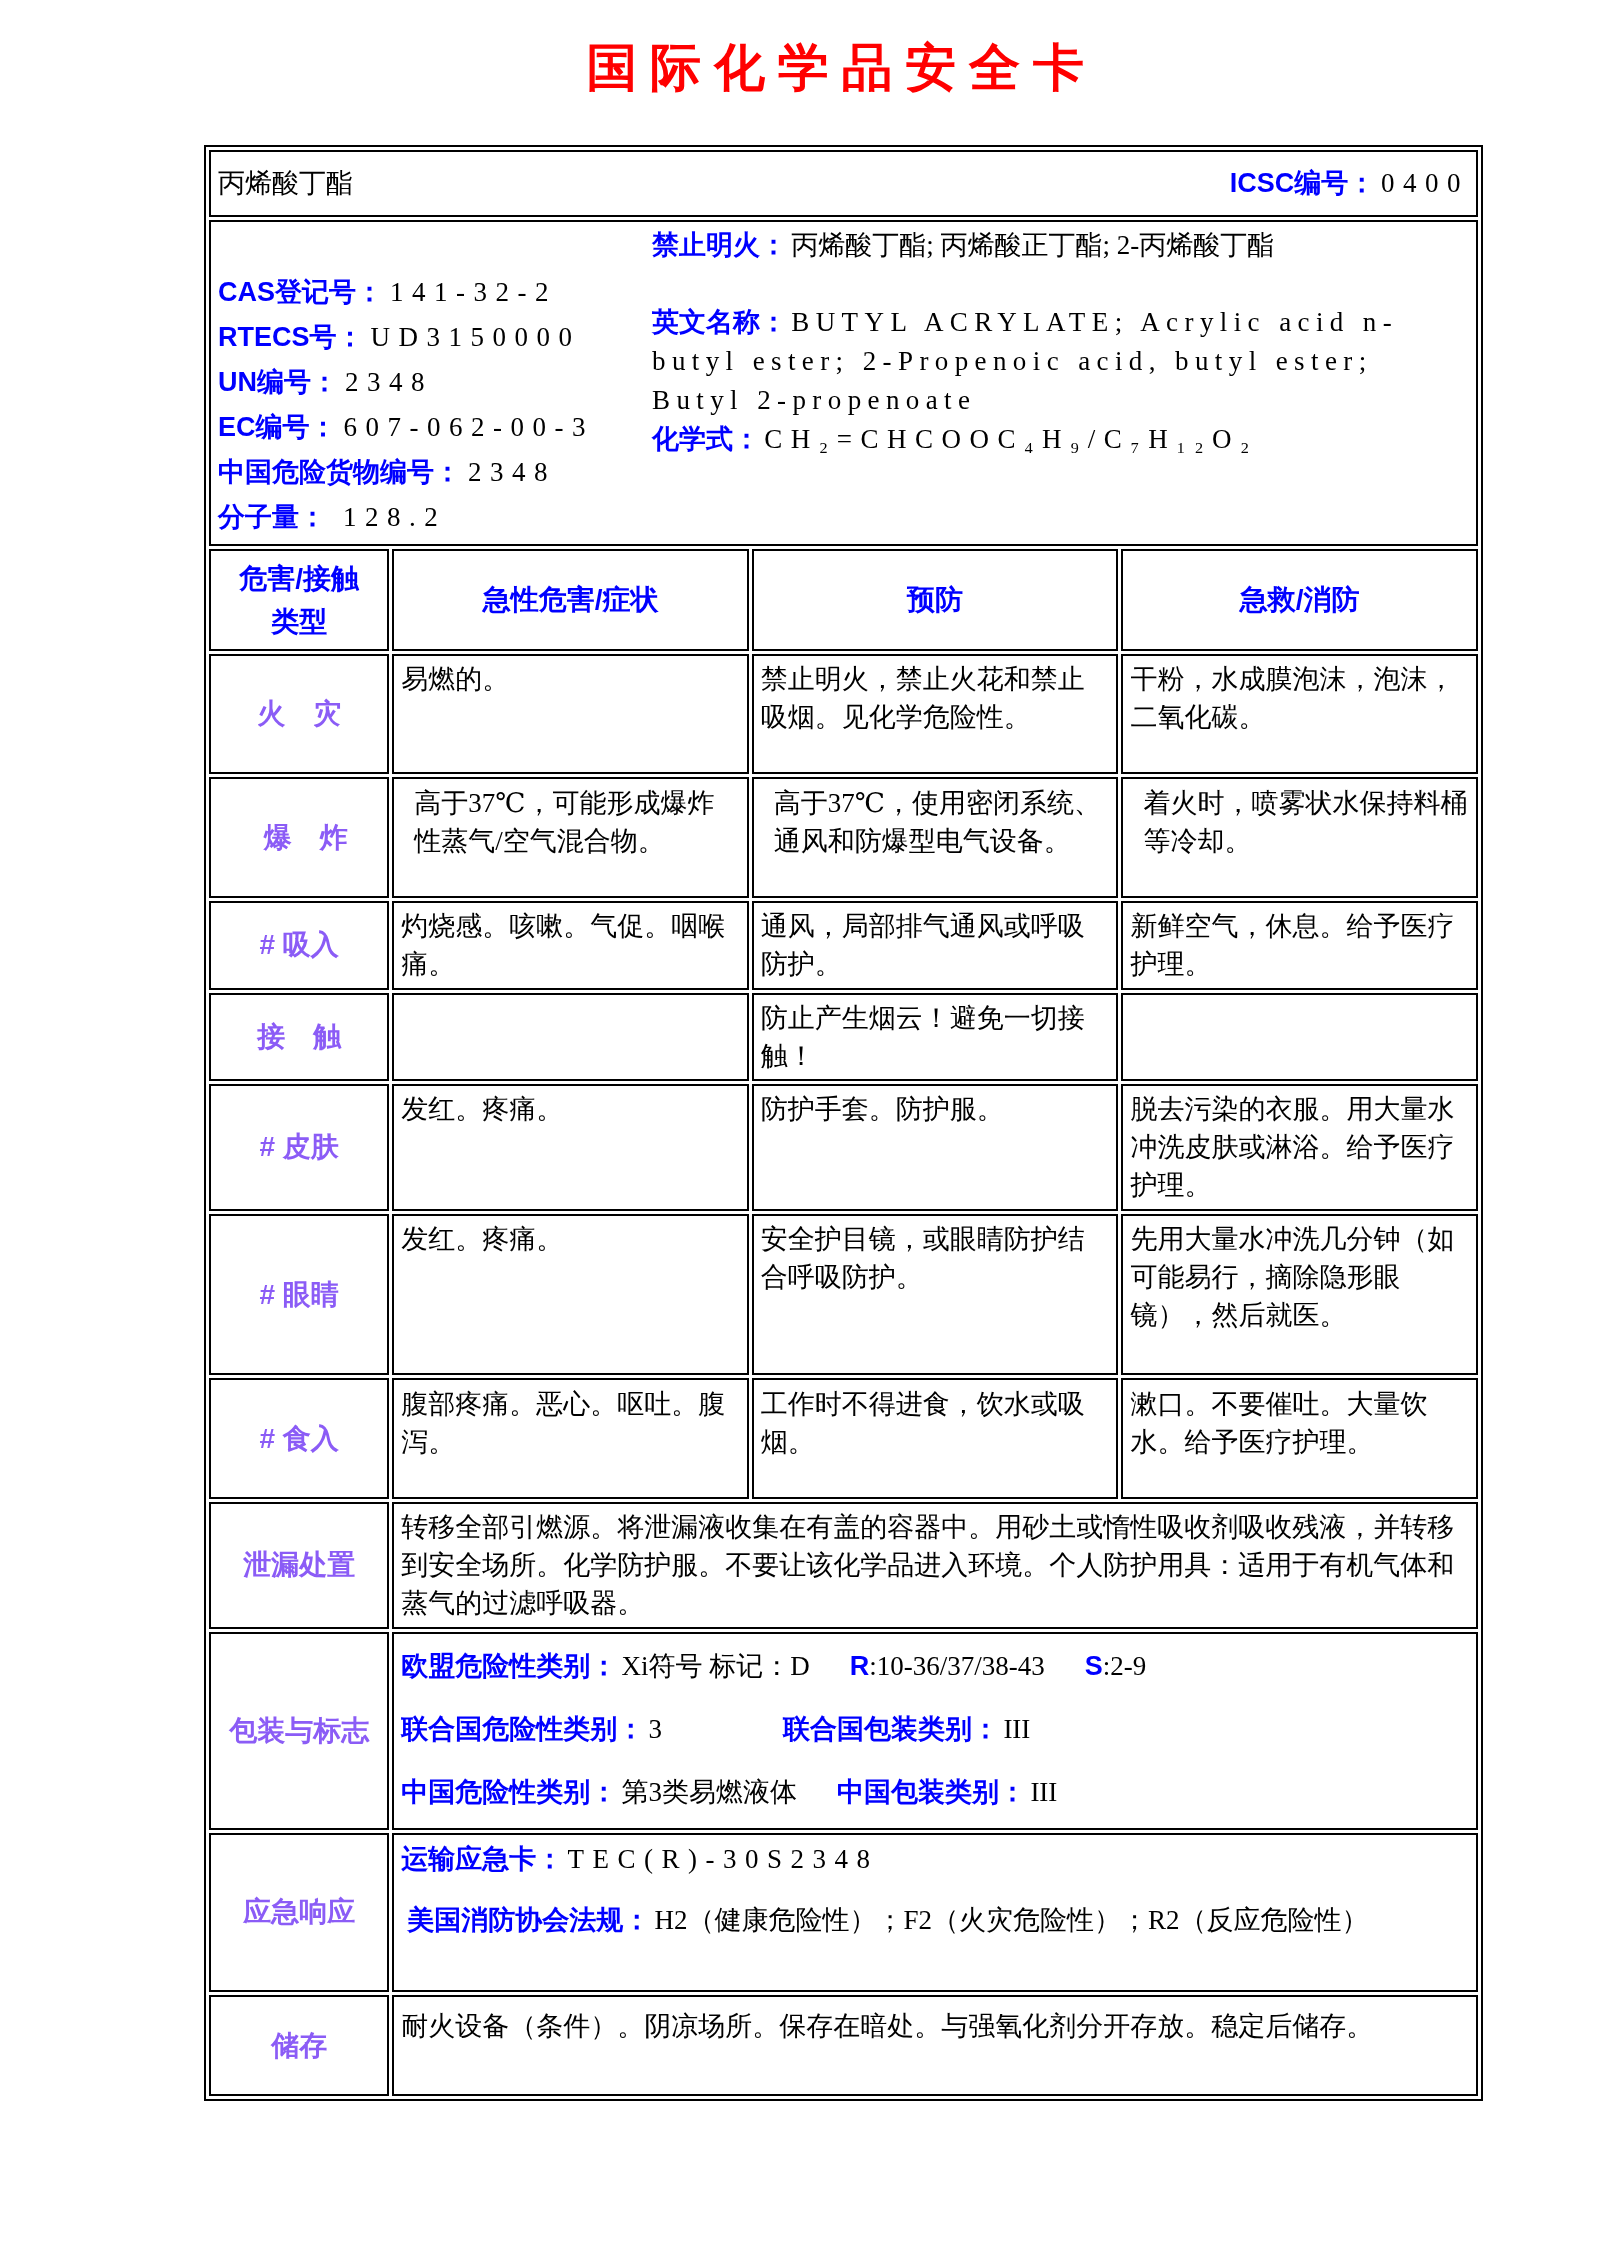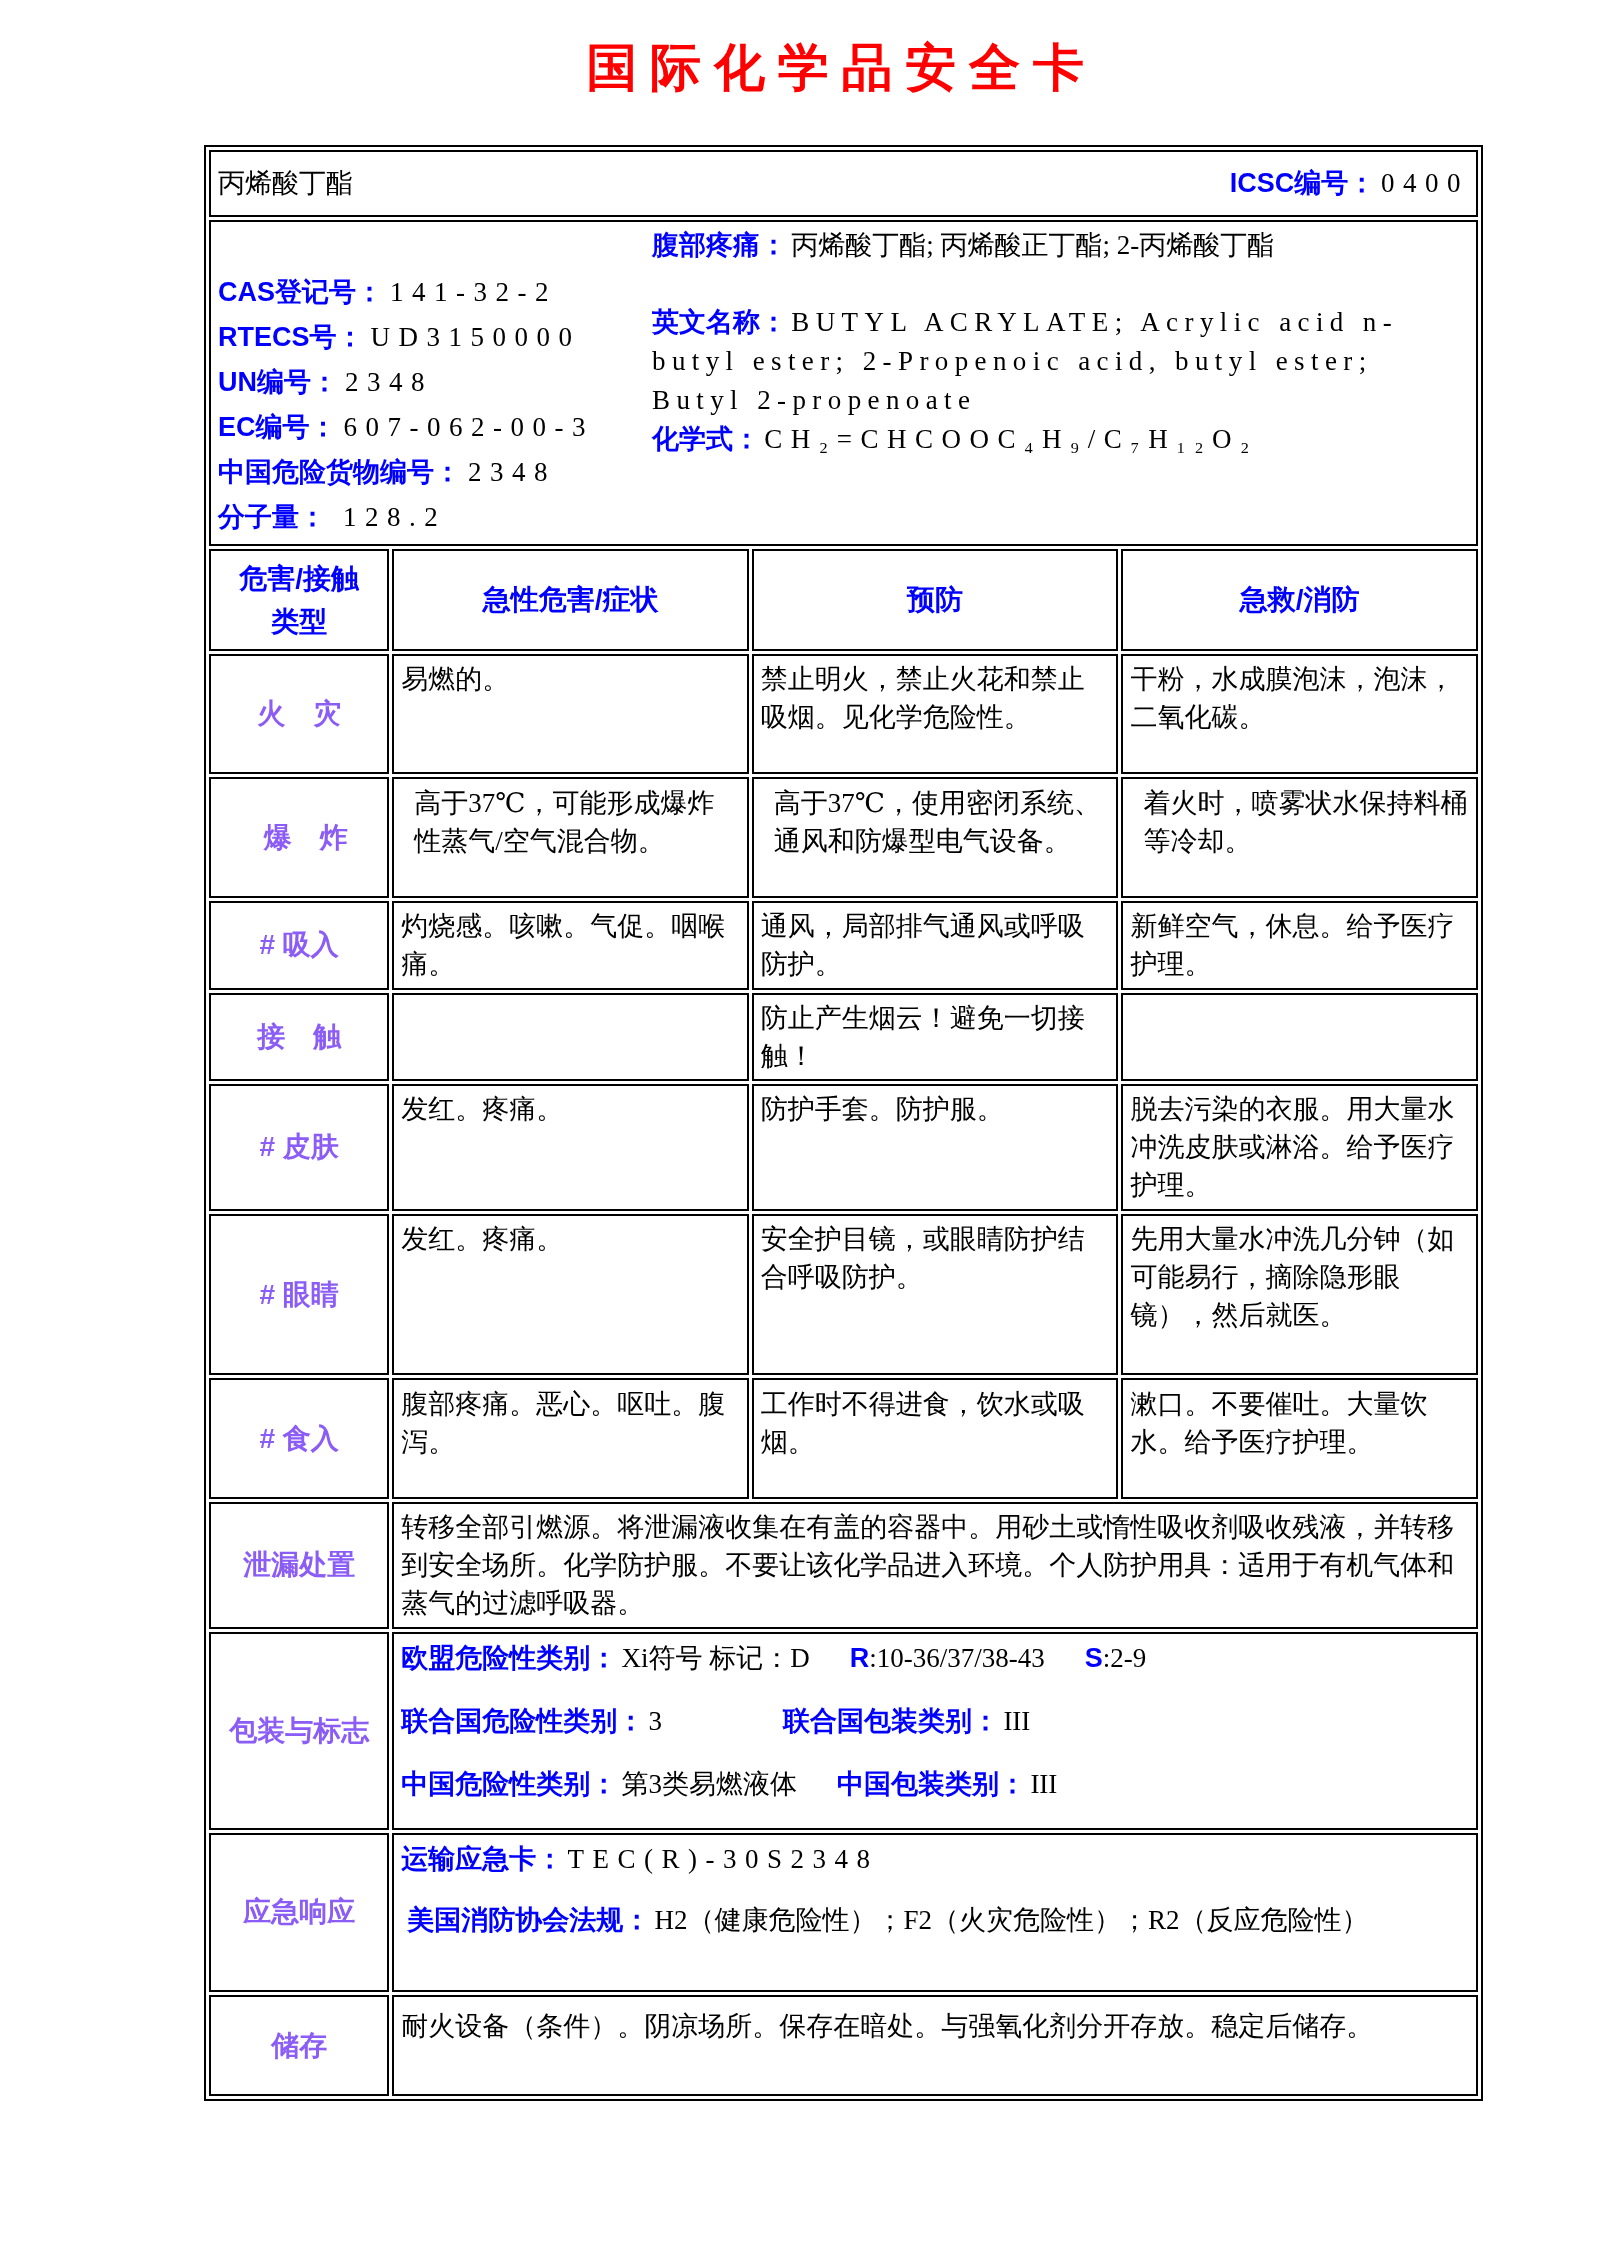--- a/index.html
+++ b/index.html
@@ -102,21 +102,21 @@
   td.h-touch  { height: 68px; }
   td.h-inhale { height: 68px; }
   td.h-skin   { height: 108px; }
   td.h-eye    { height: 149px; }
   td.h-ingest { height: 108px; }
   td.h-spill  { height: 101px; }
   td.h-pack   { height: 186px; }
   td.h-emer   { height: 146px; }
   td.h-store  { height: 89px; }
   
-  .pack-line { margin: 0 0 23px 0; line-height: 40px; }
+  .pack-line { margin: 8px 0 23px 0; line-height: 40px; }
   .emer-line1 { margin: 0 0 15.6px 0; line-height: 40px; }
   .emer-line2 { margin: 6px; line-height: 51px; }
   .gap-m { margin-left: 40px; }
   .gap-l { margin-left: 121px; }
   .seg-val { margin-left: 4.3px; }
 </style>
 </head>
 <body>
 
 <div class="page">
@@ -147,21 +147,21 @@
           <div class="info-flex">
             <div class="ids">
               <div class="id-line"><span class="blue">CAS登记号：</span><span class="val wide">141-32-2</span></div>
               <div class="id-line"><span class="blue">RTECS号：</span><span class="val wide">UD3150000</span></div>
               <div class="id-line"><span class="blue">UN编号：</span><span class="val wide">2348</span></div>
               <div class="id-line"><span class="blue">EC编号：</span><span class="val wide">607-062-00-3</span></div>
               <div class="id-line"><span class="blue">中国危险货物编号：</span><span class="val wide">2348</span></div>
               <div class="id-line"><span class="blue">分子量：</span><span class="val wide" style="margin-left:17px">128.2</span></div>
             </div>
             <div class="names">
-              <p class="zh"><span class="blue">腹部疼痛：</span><span class="seg-val">丙烯酸丁酯; 丙烯酸正丁酯; 2-丙烯酸丁酯</span></p>
+              <p class="zh"><span class="blue">禁止明火：</span><span class="seg-val">丙烯酸丁酯; 丙烯酸正丁酯; 2-丙烯酸丁酯</span></p>
               <p class="en"><span class="blue">英文名称：</span><span class="seg-val" style="letter-spacing:6.4px">BUTYL ACRYLATE; Acrylic acid n-butyl ester; 2-Propenoic acid, butyl ester; Butyl 2-propenoate</span></p>
               <p class="formula"><span class="blue">化学式：</span><span class="seg-val wide">CH₂=CHCOOC₄H₉/C₇H₁₂O₂</span></p>
             </div>
           </div>
         </td>
       </tr>
 
       <tr>
         <td class="colhead">危害/接触
 类型</td>

